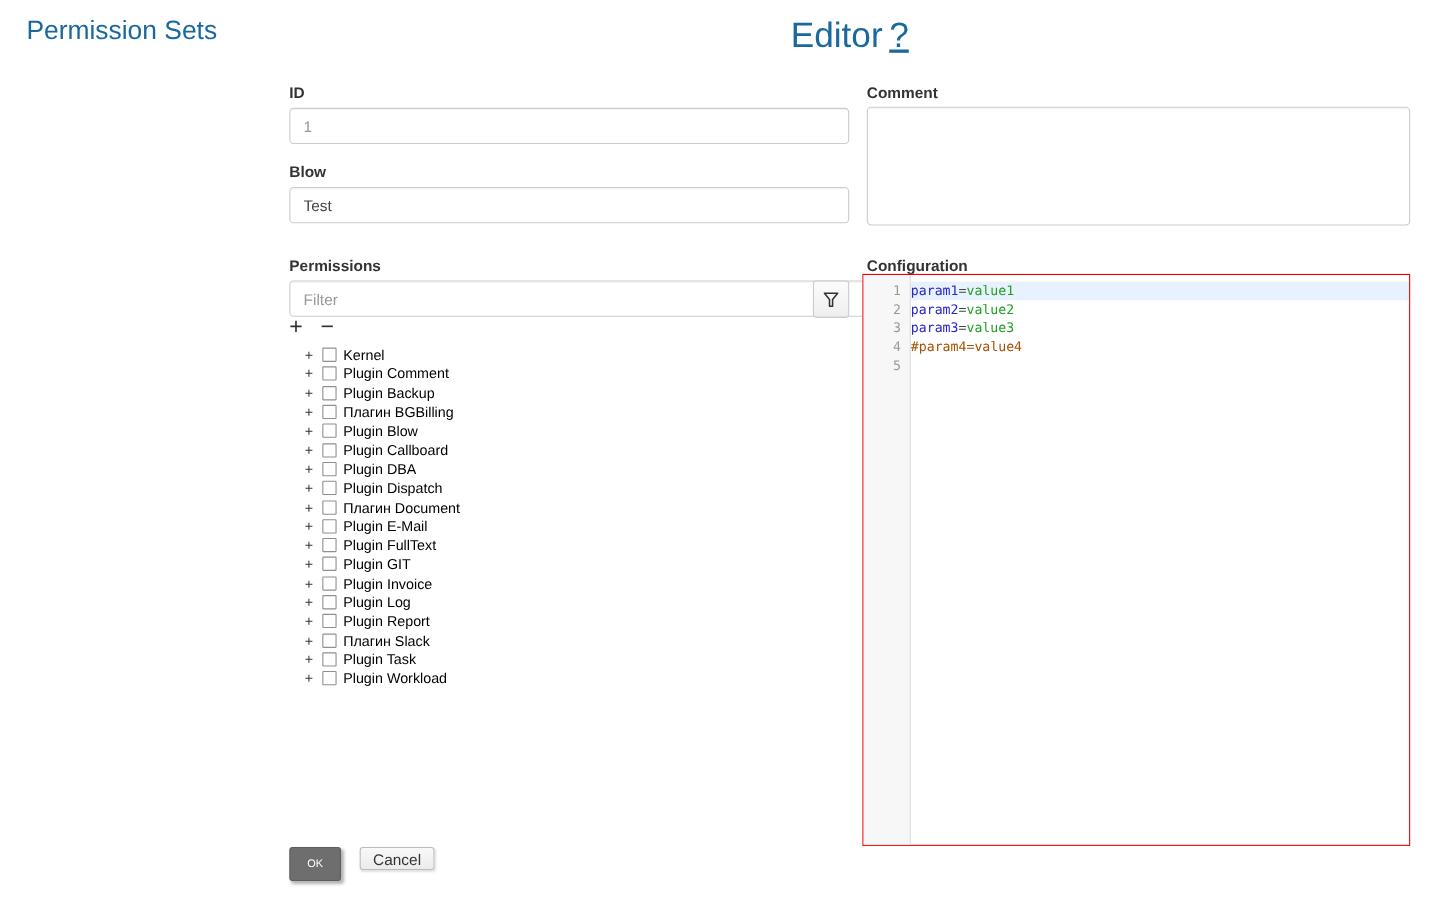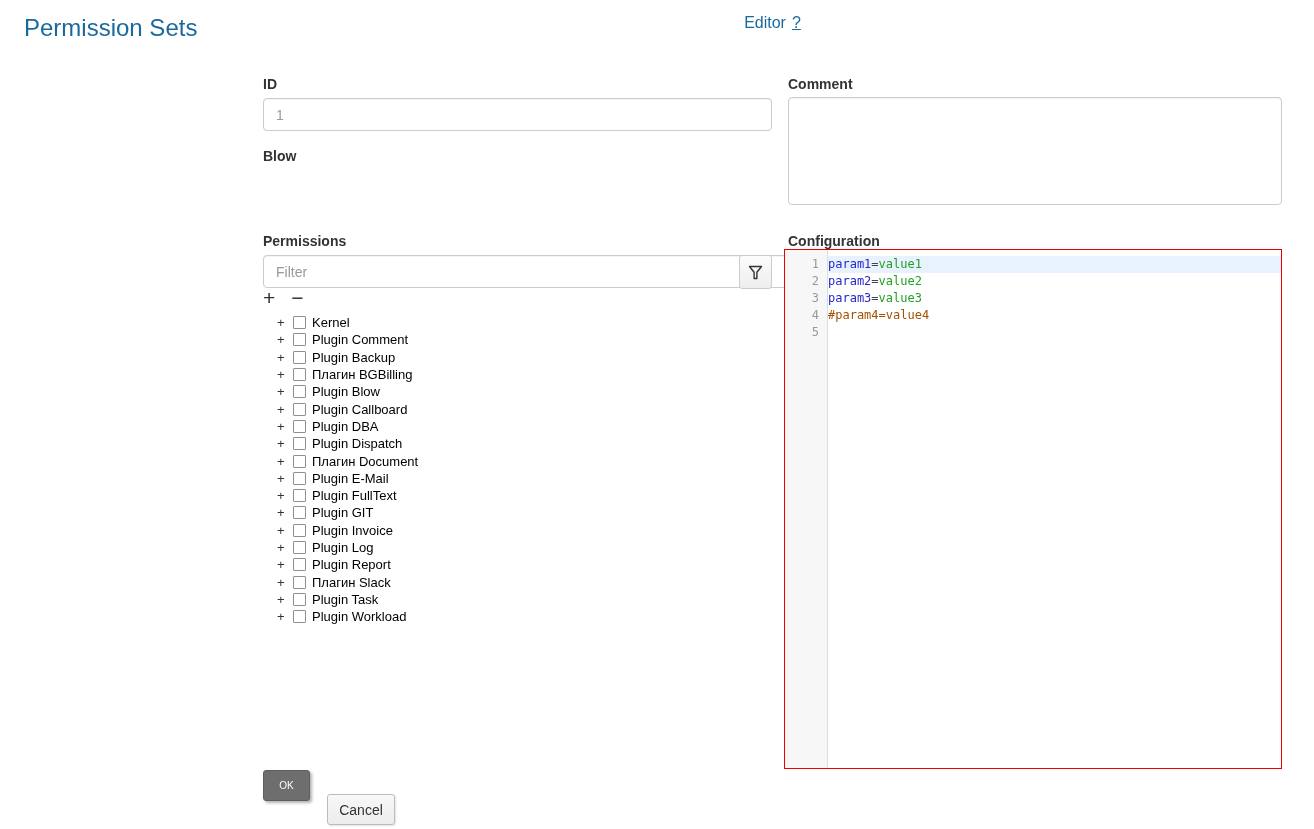--- a/index.html
+++ b/index.html
@@ -11,21 +11,21 @@
     --code-comment:#a55000;
     --ok-bg:#6e6e6e;
   }
   *{margin:0;padding:0;box-sizing:border-box;}
   html,body{background:#fff;}
   body{font-family:"Liberation Sans",sans-serif;color:#333;}
   .page{position:relative;width:1314px;height:829px;background:#fff;overflow:hidden;}
 
   
   .page-title{position:absolute;left:24px;top:14px;font-size:24px;color:var(--title-blue);}
-  .editor-title{position:absolute;left:263px;top:14px;width:1019px;text-align:center;font-size:16px;color:var(--title-blue);}
+  .editor-title{position:absolute;left:263px;top:14px;width:1019px;text-align:center;font-size:32px;color:var(--title-blue);}
   .help-link{color:var(--title-blue);text-decoration:underline;cursor:pointer;margin-left:6px;}
 
   
   .field-label{position:absolute;font-size:14px;font-weight:bold;color:#333;}
 
   
   .text-input{position:absolute;height:33px;border:1px solid #ccc;border-radius:4px;
     padding:0 12px;font-family:"Liberation Sans",sans-serif;font-size:14px;color:#555;
     background:#fff;box-shadow:inset 0 1px 1px rgba(0,0,0,.05);outline:none;}
   .text-input::placeholder{color:#999;}
@@ -62,39 +62,40 @@
   .code-line.active{background:var(--active-line-bg);}
   .seg-key{color:var(--code-key);}
   .seg-eq{color:#444;}
   .seg-value{color:var(--code-value);}
   .seg-comment{color:var(--code-comment);}
 
   
   .ok-button{position:absolute;width:47px;height:31px;background:var(--ok-bg);color:#fff;
     border:1px solid #5e5e5e;border-radius:3px;font-family:"Liberation Sans",sans-serif;font-size:10px;
     cursor:pointer;box-shadow:2px 2px 3px rgba(0,0,0,.3);}
-  .cancel-button{position:absolute;width:68px;height:31px;background:linear-gradient(#f8f8f8,#ececec);
+  .cancel-button{position:absolute;width:68px;height:21px;background:linear-gradient(#f8f8f8,#ececec);
     color:#333;border:1px solid #bcbcbc;border-radius:3px;font-family:"Liberation Sans",sans-serif;
-    font-size:14px;cursor:pointer;box-shadow:1px 1px 2px rgba(0,0,0,.12);margin-top:24px;}
+    font-size:14px;cursor:pointer;box-shadow:1px 1px 2px rgba(0,0,0,.12);}
 </style>
 </head>
 <body>
 
 <div class="page">
 
   <div class="page-title">Permission Sets</div>
 
   <div class="editor-title">
     <span>Editor</span><span class="help-link">?</span>
   </div>
 
   <div class="field-label" style="left:263px;top:76px;">ID</div>
   <input class="text-input input-id" style="left: 263px; top: 98px; width: 509px;" type="text" readonly="" value="1">
 
   <div class="field-label" style="left:263px;top:148px;">Blow</div>
+  <input class="text-input" style="left: 263px; top: 170px; width: 509px; color: rgb(68, 68, 68);" type="text" value="Test">
 
   <div class="field-label" style="left:263px;top:233px;text-align:right;">Permissions</div>
   <input class="text-input" style="left: 263px; top: 255px; width: 536px;" type="text" placeholder="Filter">
   <button class="filter-button" style="left:739px;top:255px;">
     <span style="display:flex;">
       <svg width="15" height="15" viewBox="0 0 15 15">
           <path d="M1.5 1.5 h12 l-4.6 5.8 v6.2 h-2.8 v-6.2 z" fill="none" stroke="#333" stroke-width="1.4" stroke-linejoin="round"></path>
         </svg>
     </span>
   </button>

